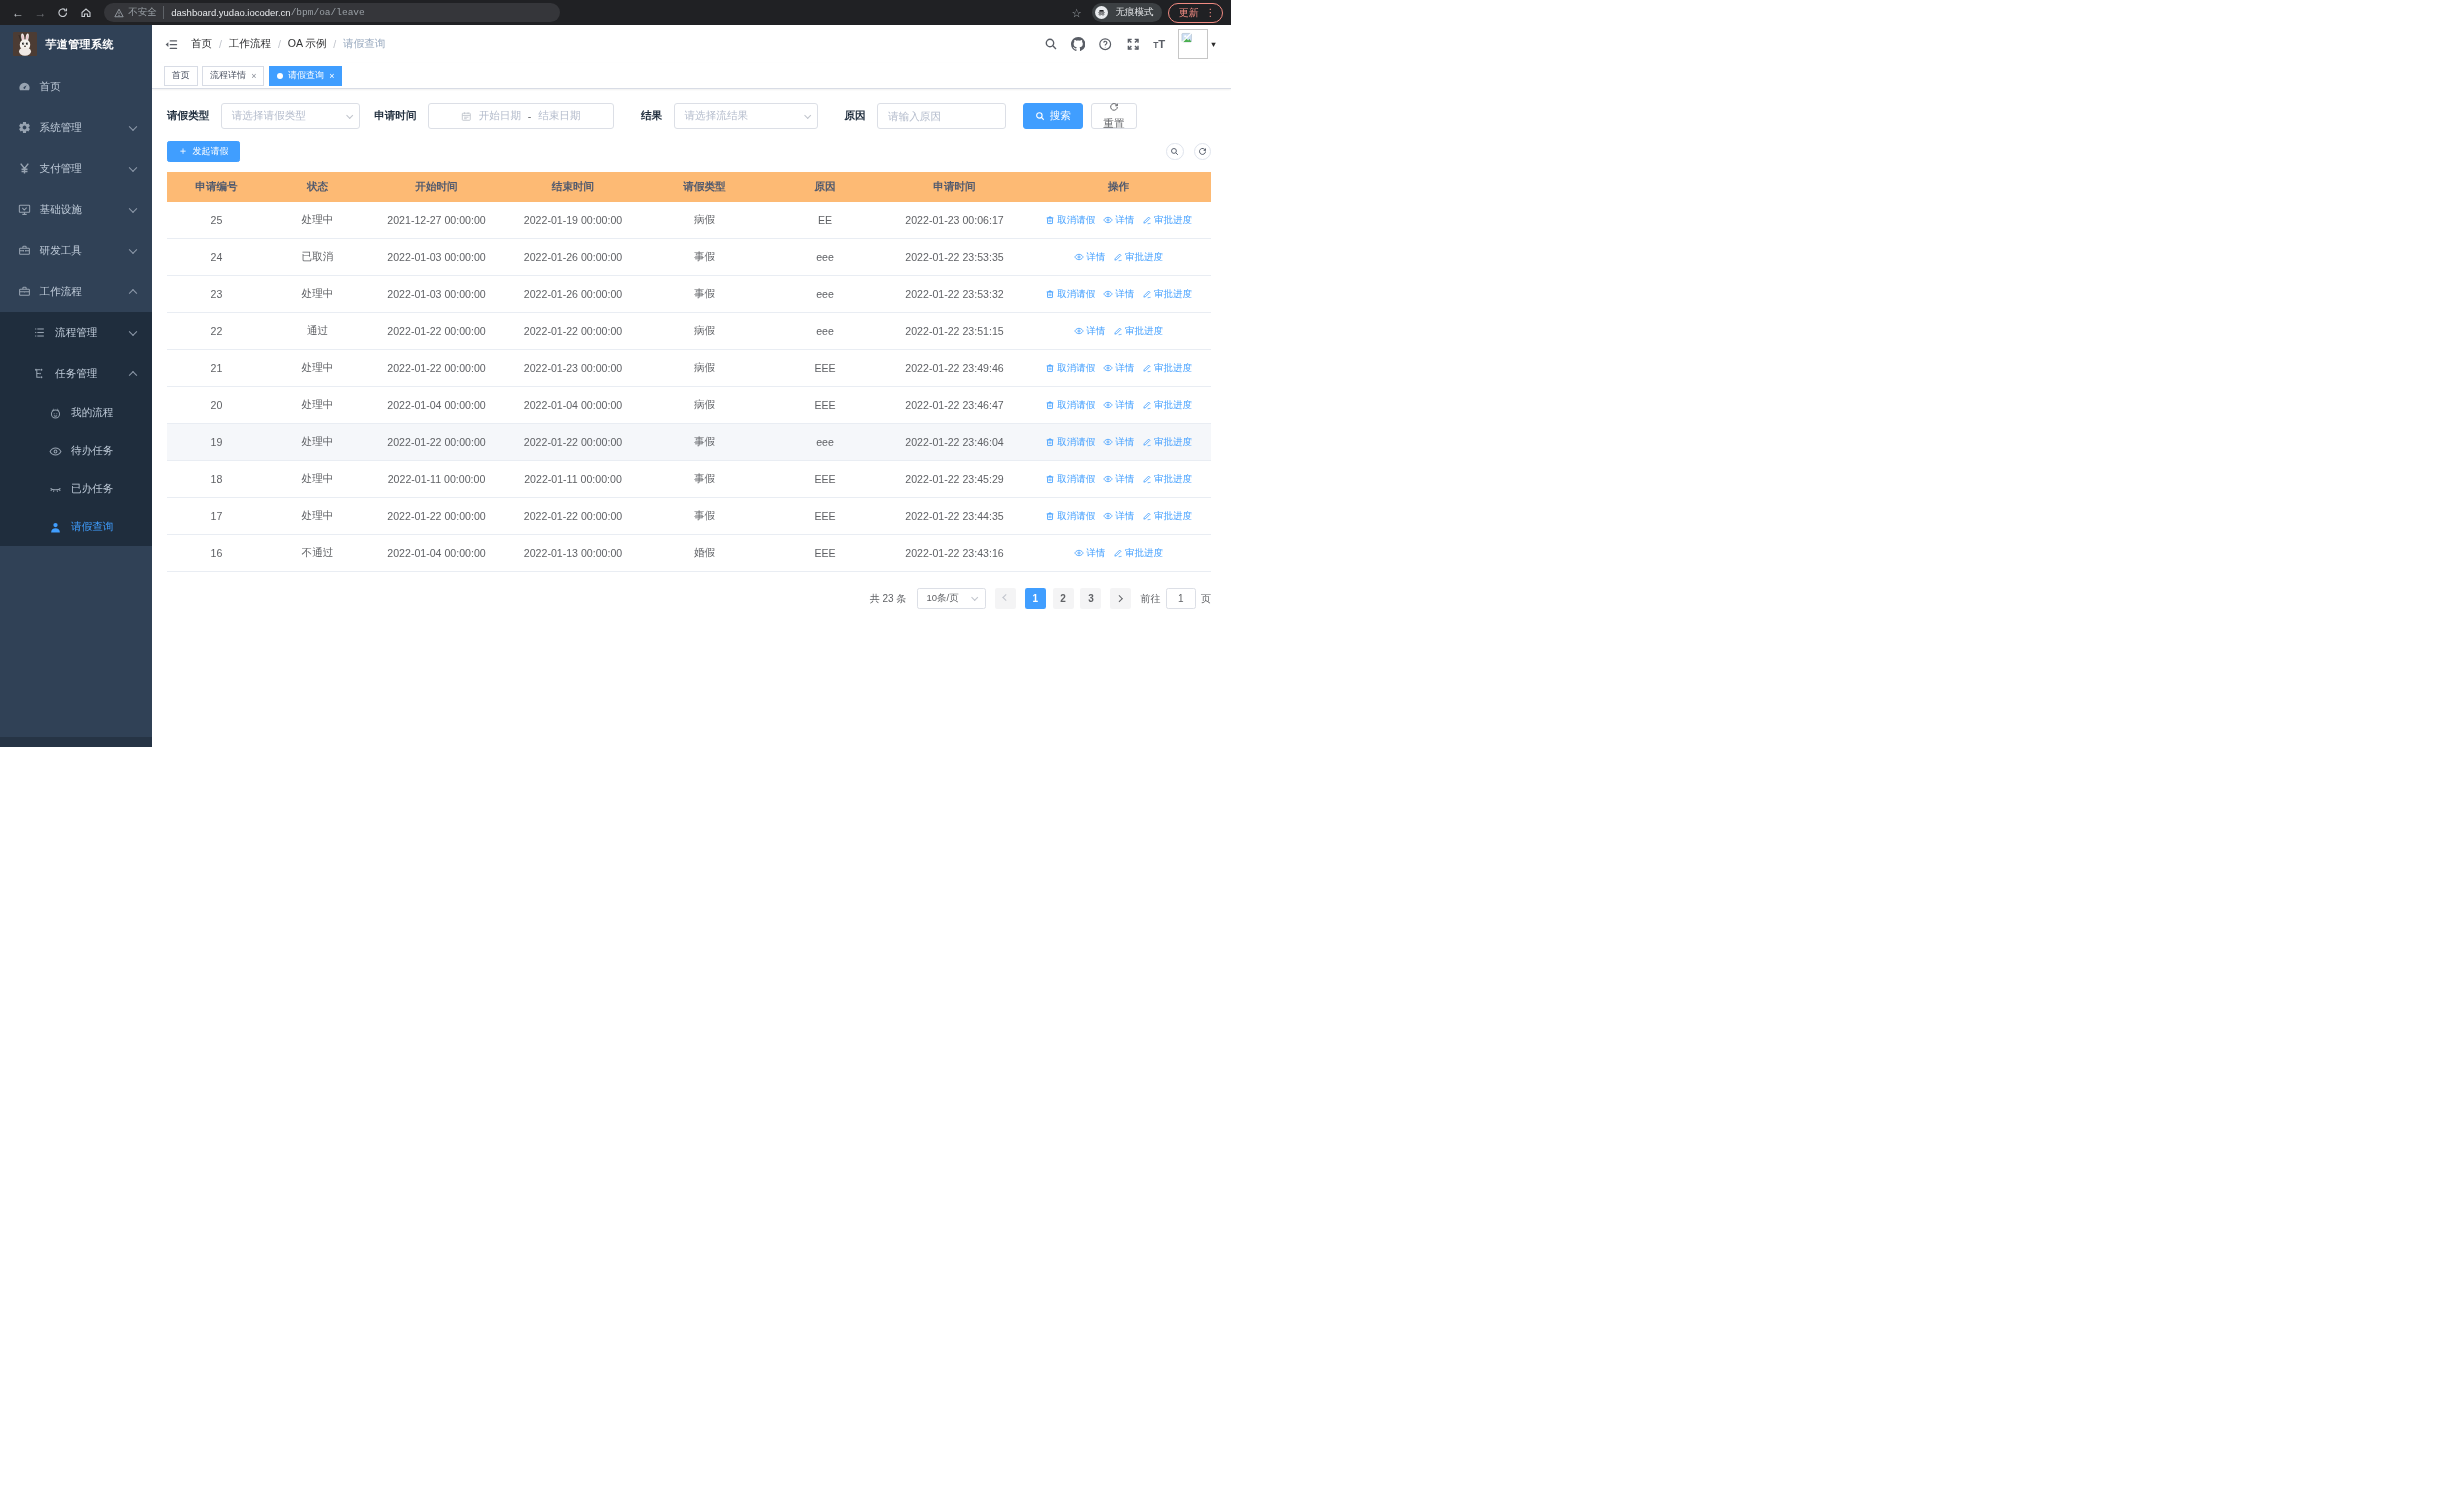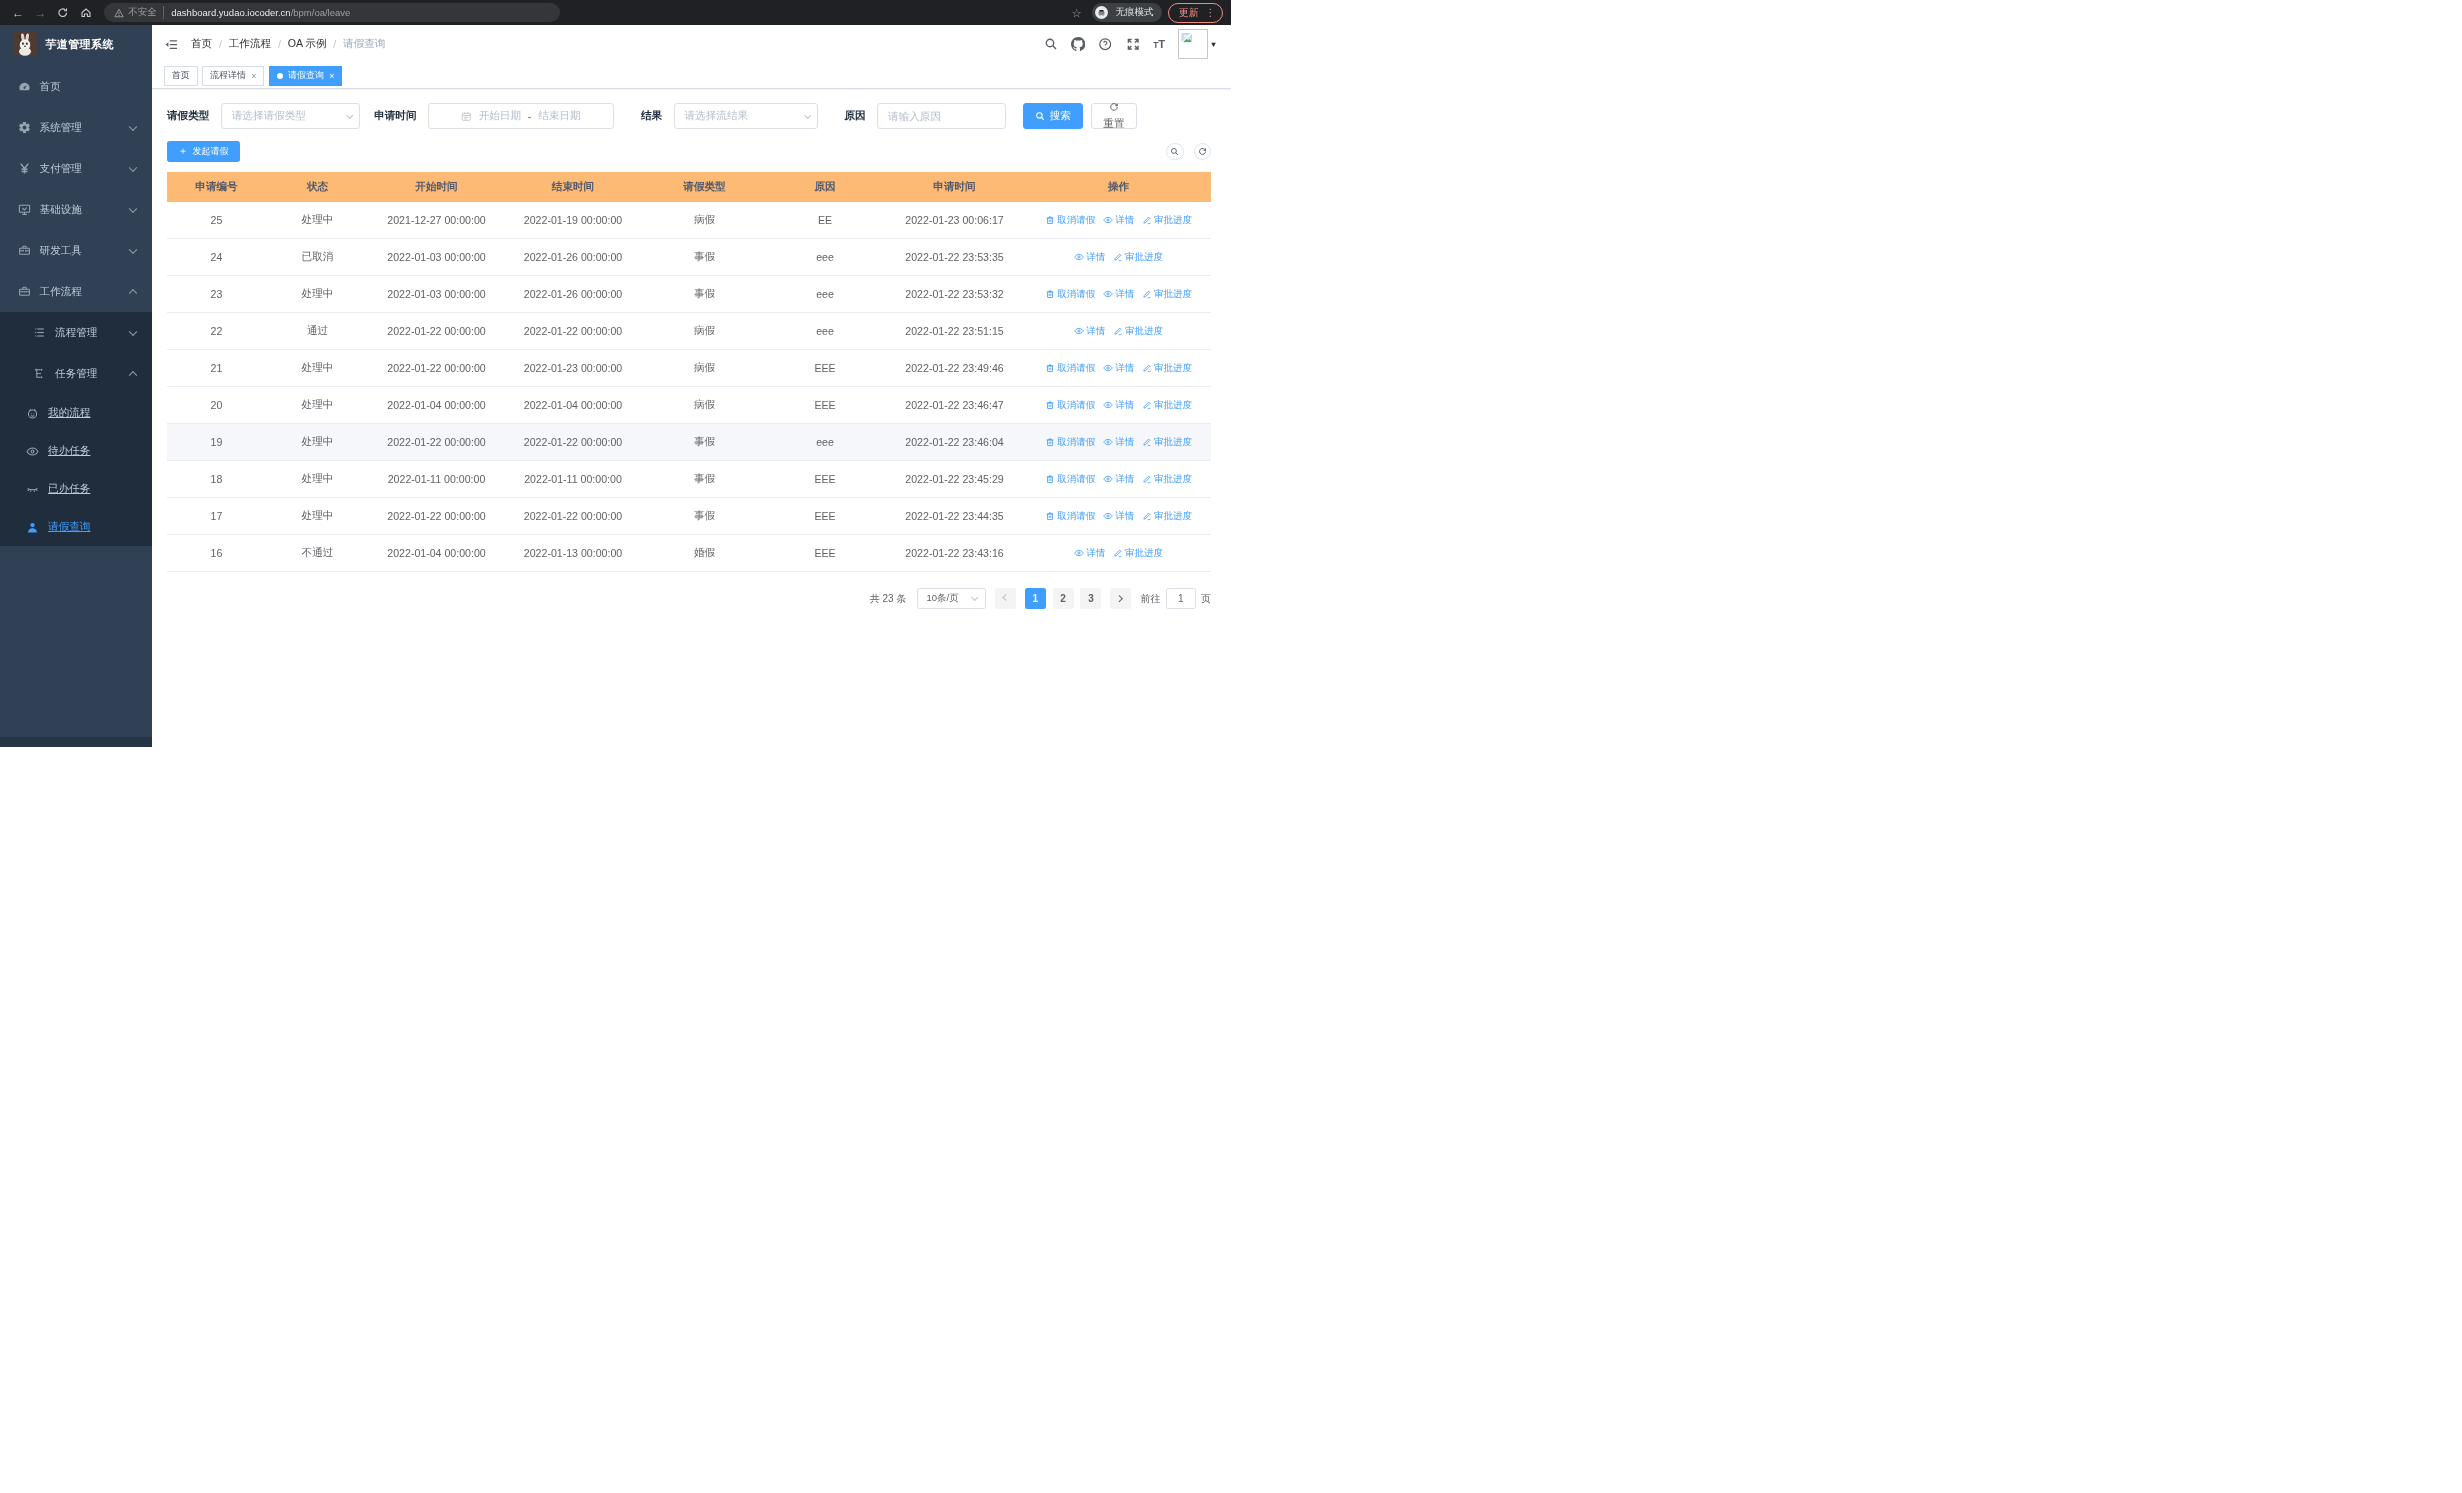--- a/index.html
+++ b/index.html
@@ -9,40 +9,40 @@
   .icon svg { display:block; }
 
   
   .browser-bar { height:25px; background:#202124; display:flex; align-items:center; padding:0 7.6px; gap:1.5px; }
   .nav-btn { color:#c7cbd0; width:21px; height:21px; display:flex; align-items:center; justify-content:center; font-size:12px; border-radius:50%; }
   .nav-btn.dim { color:#6e7175; }
   .url-pill { background:#35363a; border-radius:11.4px; height:19px; width:456px; display:flex; align-items:center; padding:0 10px; margin-left:6px; font-size:9.5px; }
   .warn-icon { color:#9aa0a6; margin-right:4.6px; }
   .sec-label { color:#9aa0a6; padding-right:6.8px; border-right:0.8px solid #5f6368; }
   .url-host { color:#e8eaed; margin-left:6.8px; }
-  .url-path { color:#9aa0a6; }
+  .url-path { color:#9aa0a6;font-family:Liberation Mono, monospace; }
   .chrome-right { margin-left:auto; display:flex; align-items:center; gap:6px; }
   .star-btn { color:#9aa0a6; font-size:11.4px; width:18px; text-align:center; }
   .incog-pill { background:#3c4043; border-radius:10px; height:19px; display:flex; align-items:center; gap:7px; padding:0 8.4px 0 3.8px; color:#e8eaed; font-size:9.5px; }
   .incog-circle { width:13px; height:13px; background:#e8eaed; border-radius:50%; display:flex; align-items:center; justify-content:center; color:#202124; }
   .update-pill { border:0.8px solid #f28b82; color:#f28b82; border-radius:10.6px; height:20px; display:flex; align-items:center; gap:6.8px; padding:0 6.8px 0 10px; font-size:10px; }
   .update-pill .dots { font-size:10px; letter-spacing:0; }
 
   
   .app { display:flex; height:722px; }
   .sidebar { width:152px; background:#304156; flex:none; position:relative; overflow:hidden; }
   .logo-row { height:38px; display:flex; align-items:center; padding-left:13px; gap:8.4px; }
   .logo-img { width:24px; height:24px; flex:none; background:#53423a; border-radius:1.5px; overflow:hidden; }
   .logo-title { color:#fff; font-weight:700; font-size:11px; letter-spacing:0.4px; }
   .menu { margin-top:3px; }
   .menu-item { height:41px; display:flex; align-items:center; color:#bfcbd9; font-size:10.6px; cursor:pointer; position:relative; }
   .menu-item .m-icon { width:13.7px; margin-right:8.4px; color:#97a3b1; }
   .menu-item.lvl0 { padding-left:17.5px; }
   .menu-item.lvl1 { padding-left:33px; }
-  .menu-item.lvl2 { padding-left:26px; height:38px;text-decoration:underline; }
+  .menu-item.lvl2 { padding-left:49px; height:38px; }
   .submenu { background:#1f2d3d; }
   .menu-item.active { color:#409EFF; }
   .menu-item.active .m-icon { color:#409EFF; }
   .chev { position:absolute; right:16px; top:50%; width:6px; height:6px; border-right:1.2px solid #8f9bab; border-bottom:1.2px solid #8f9bab; }
   .chev.down { transform:translateY(-70%) rotate(45deg); }
   .chev.up { transform:translateY(-30%) rotate(-135deg); }
   .sidebar-bottom { position:absolute; bottom:0; left:0; right:0; height:10px; background:#263445; }
 
   .main { flex:1; display:flex; flex-direction:column; background:#fff; min-width:0; }
 

